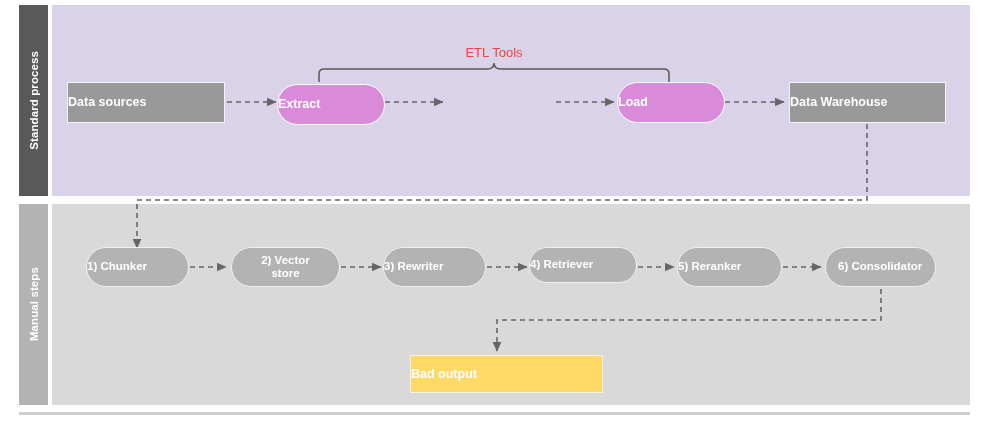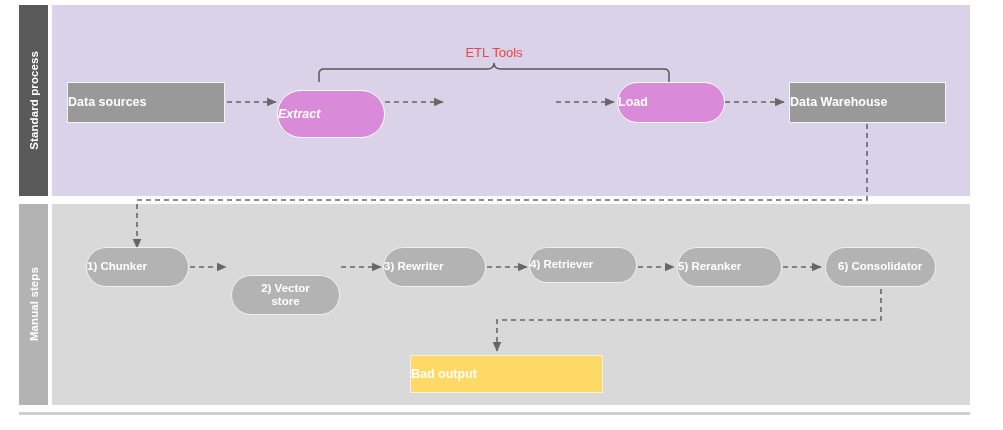--- a/index.html
+++ b/index.html
@@ -155,42 +155,42 @@
       <path d="M881,289 L881,320 L497,320 L497,351" marker-end="url(#arrow)"></path>
     </g>
 
     <path fill="none" stroke="#595959" stroke-width="1.5" d="M319,82 L319,74 Q319,69 324,69 L487,69 Q494,69 494,63 Q494,69 501,69 L664,69 Q669,69 669,74 L669,82"></path>
   </svg>
 
   <div class="node rect-gray" style="left:67px; top:82px; width:158px; height:41px;">
     <span>Data sources</span>
   </div>
 
-  <div class="node pill-purple" style="left:277px; top:90px; width:108px; height:48px;font-style:italic;">
+  <div class="node pill-purple" style="left:277px; top:84px; width:108px; height:41px;">
     <span>Extract</span>
   </div>
 
 
   <div class="node pill-purple" style="left:617px; top:82px; width:108px; height:41px;">
     <span>Load</span>
   </div>
 
   <div class="node rect-gray" style="left:789px; top:82px; width:157px; height:41px;">
     <span>Data Warehouse</span>
   </div>
 
   <div id="etl-tools-label">
     <span>ETL Tools</span>
   </div>
 
   <div class="node pill-gray" style="left:86px; top:247px; width:103px; height:40px;">
     <span>1) Chunker</span>
   </div>
 
-  <div class="node pill-gray" style="left:231px; top:247px; width:109px; height:40px; padding:0 14px;margin-top:28px;">
+  <div class="node pill-gray" style="left:231px; top:247px; width:109px; height:40px; padding:0 14px;">
     <span>2) Vector store</span>
   </div>
 
   <div class="node pill-gray" style="left:383px; top:247px; width:103px; height:40px;">
     <span>3) Rewriter</span>
   </div>
 
   <div class="node pill-gray" style="left:529px; top:247px; width:108px; height:36px;">
     <span>4) Retriever</span>
   </div>

